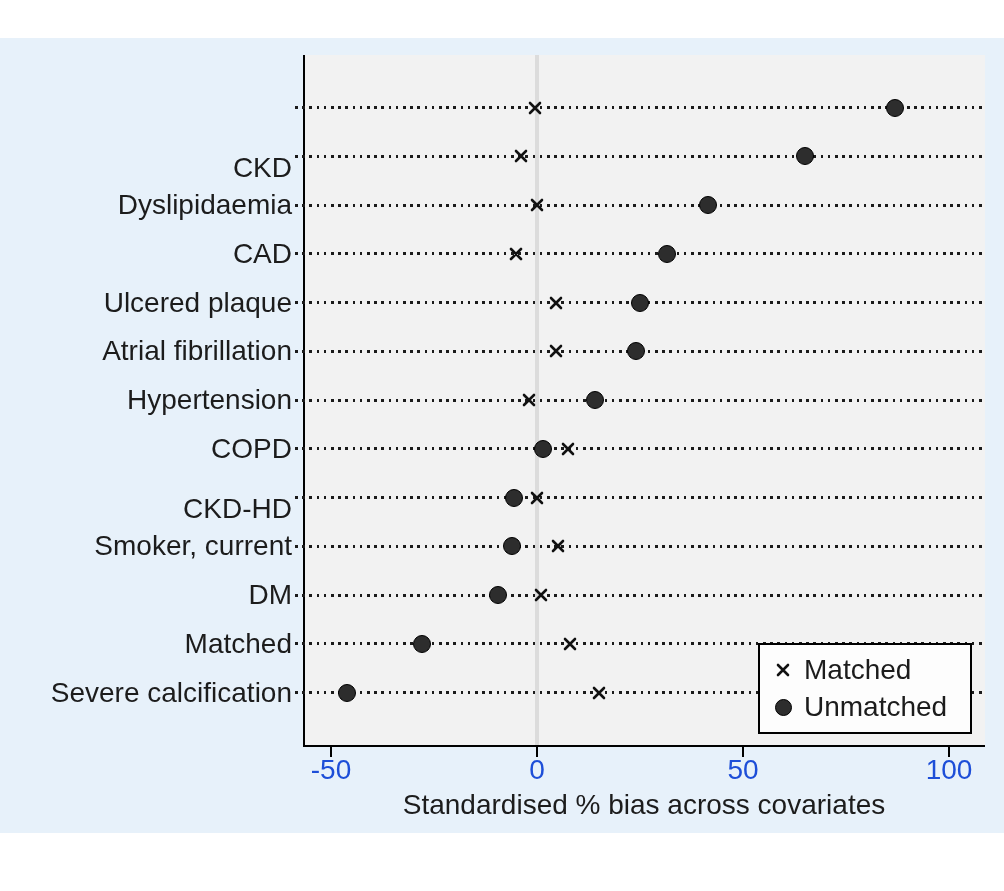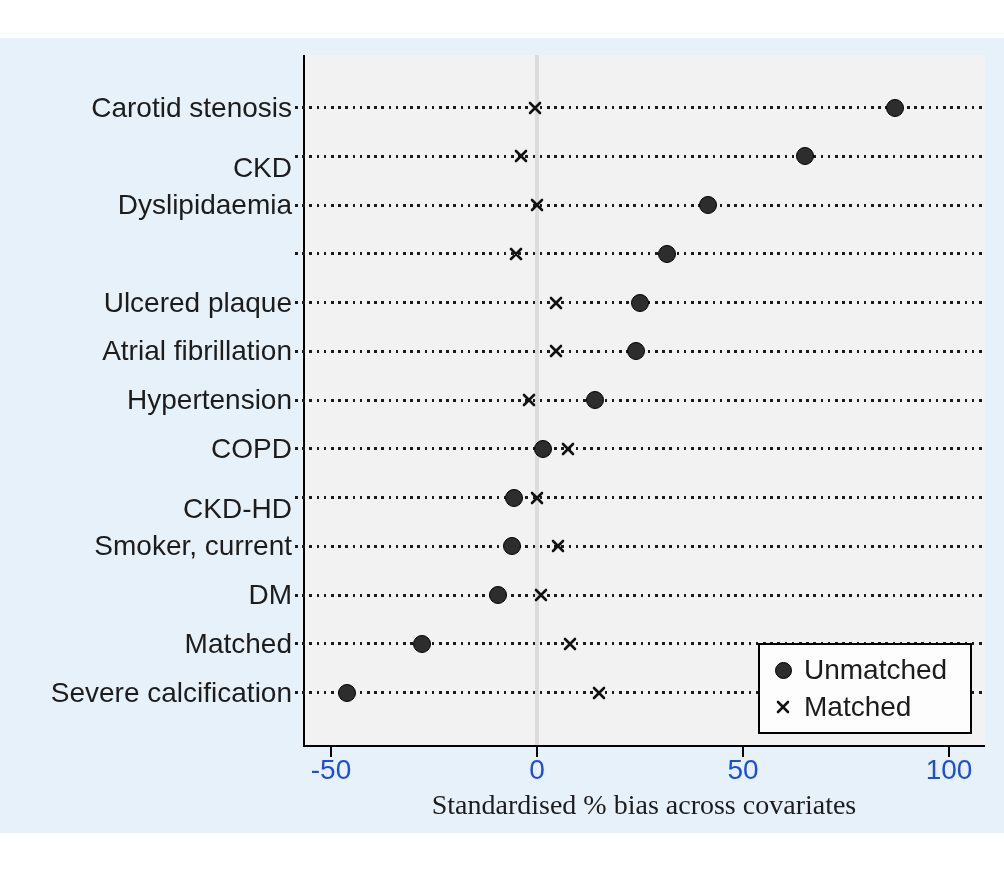--- a/index.html
+++ b/index.html
@@ -11,21 +11,21 @@
   .cat{position:absolute;left:0;width:292px;text-align:right;font-size:28px;color:#1c1c1c;
        line-height:38px;height:38px;z-index:2;white-space:nowrap;}
   .dots{position:absolute;left:295px;width:688px;height:3px;z-index:2;
         background-image:repeating-linear-gradient(to right,#1b1b1b 0 2.6px,transparent 2.6px 7.2px);}
   .circ{position:absolute;width:18px;height:18px;border-radius:50%;background:#2d2d2d;
         border:1px solid #000;box-sizing:border-box;z-index:3;}
   .xmark{position:absolute;width:16px;height:16px;z-index:3;line-height:0;}
   .tick{position:absolute;top:747px;height:10px;width:2px;background:#000;z-index:2;}
   .ticklabel{position:absolute;top:754px;width:90px;text-align:center;font-size:28px;color:#1d4ed8;z-index:2;}
   .xtitle{position:absolute;left:303px;top:789px;width:682px;text-align:center;
-          font-size:28px;color:#1c1c1c;z-index:2;font-family:Liberation Serif, serif;}
+          font-size:28px;color:#1c1c1c;z-index:2;}
   .legend{position:absolute;left:758px;top:643px;width:214px;height:91px;background:#fdfdfd;
           border:2px solid #000;box-sizing:border-box;z-index:5;display:flex;flex-direction:column;
           justify-content:center;gap:5px;padding-left:13px;}
   .legend-row{display:flex;align-items:center;gap:11px;}
   .legend-marker{width:20px;display:flex;justify-content:center;align-items:center;line-height:0;}
   .legend-circ{width:17px;height:17px;border-radius:50%;background:#2d2d2d;border:1px solid #000;
                display:inline-block;box-sizing:border-box;}
   .legend-label{font-size:28px;color:#1c1c1c;white-space:nowrap;}
 </style>
 </head>
@@ -34,51 +34,51 @@
 <div class="page">
   <div class="panel" style="background: rgb(231, 241, 250);"></div>
   <div class="plot" style="background: rgb(242, 242, 242);"></div>
   <div class="zeroline" style="background: rgb(220, 220, 220);"></div>
 
   <div class="xtitle">Standardised % bias across covariates</div>
 
   <div class="legend">
     <div class="legend-row">
       <span class="legend-marker">
-          <span class="legend-circ"></span>
-        </span>
-      <span class="legend-label">Unmatched</span>
-    </div>
-    <div class="legend-row">
-      <span class="legend-marker">
         <svg width="16" height="16" viewBox="0 0 16 16">
             <path d="M3 3 L13 13 M13 3 L3 13" stroke="#111" stroke-width="2.6" stroke-linecap="round" fill="none"></path>
           </svg>
       </span>
       <span class="legend-label">Matched</span>
     </div>
+    <div class="legend-row">
+      <span class="legend-marker">
+          <span class="legend-circ"></span>
+        </span>
+      <span class="legend-label">Unmatched</span>
+    </div>
   </div>
-<div class="cat" style="top: 88.7px;">Carotid stenosis</div>
     <div class="dots" style="top: 106.2px;"></div>
     <div class="circ" style="left: 886.44px; top: 98.7px; background: rgb(45, 45, 45);"></div>
     <div class="xmark" style="left: 526.94px; top: 99.7px;"><svg width="16" height="16" viewBox="0 0 16 16">
         <path d="M3 3 L13 13 M13 3 L3 13" stroke="#111" stroke-width="2.6" stroke-linecap="round" fill="none"></path>
       </svg></div>
     <div class="cat" style="top: 149px;">CKD</div>
     <div class="dots" style="top: 154.95px;"></div>
     <div class="circ" style="left: 795.8px; top: 147.45px; background: rgb(45, 45, 45);"></div>
     <div class="xmark" style="left: 512.52px; top: 148.45px;"><svg width="16" height="16" viewBox="0 0 16 16">
         <path d="M3 3 L13 13 M13 3 L3 13" stroke="#111" stroke-width="2.6" stroke-linecap="round" fill="none"></path>
       </svg></div>
     <div class="cat" style="top: 186.2px;">Dyslipidaemia</div>
     <div class="dots" style="top: 203.7px;"></div>
     <div class="circ" style="left: 698.98px; top: 196.2px; background: rgb(45, 45, 45);"></div>
     <div class="xmark" style="left: 529px; top: 197.2px;"><svg width="16" height="16" viewBox="0 0 16 16">
         <path d="M3 3 L13 13 M13 3 L3 13" stroke="#111" stroke-width="2.6" stroke-linecap="round" fill="none"></path>
       </svg></div>
+    <div class="cat" style="top: 234.95px;">CAD</div>
     <div class="dots" style="top: 252.45px;"></div>
     <div class="circ" style="left: 657.78px; top: 244.95px; background: rgb(45, 45, 45);"></div>
     <div class="xmark" style="left: 508.4px; top: 245.95px;"><svg width="16" height="16" viewBox="0 0 16 16">
         <path d="M3 3 L13 13 M13 3 L3 13" stroke="#111" stroke-width="2.6" stroke-linecap="round" fill="none"></path>
       </svg></div>
     <div class="cat" style="top: 283.7px;">Ulcered plaque</div>
     <div class="dots" style="top: 301.2px;"></div>
     <div class="circ" style="left: 631px; top: 293.7px; background: rgb(45, 45, 45);"></div>
     <div class="xmark" style="left: 547.54px; top: 294.7px;"><svg width="16" height="16" viewBox="0 0 16 16">
         <path d="M3 3 L13 13 M13 3 L3 13" stroke="#111" stroke-width="2.6" stroke-linecap="round" fill="none"></path>

